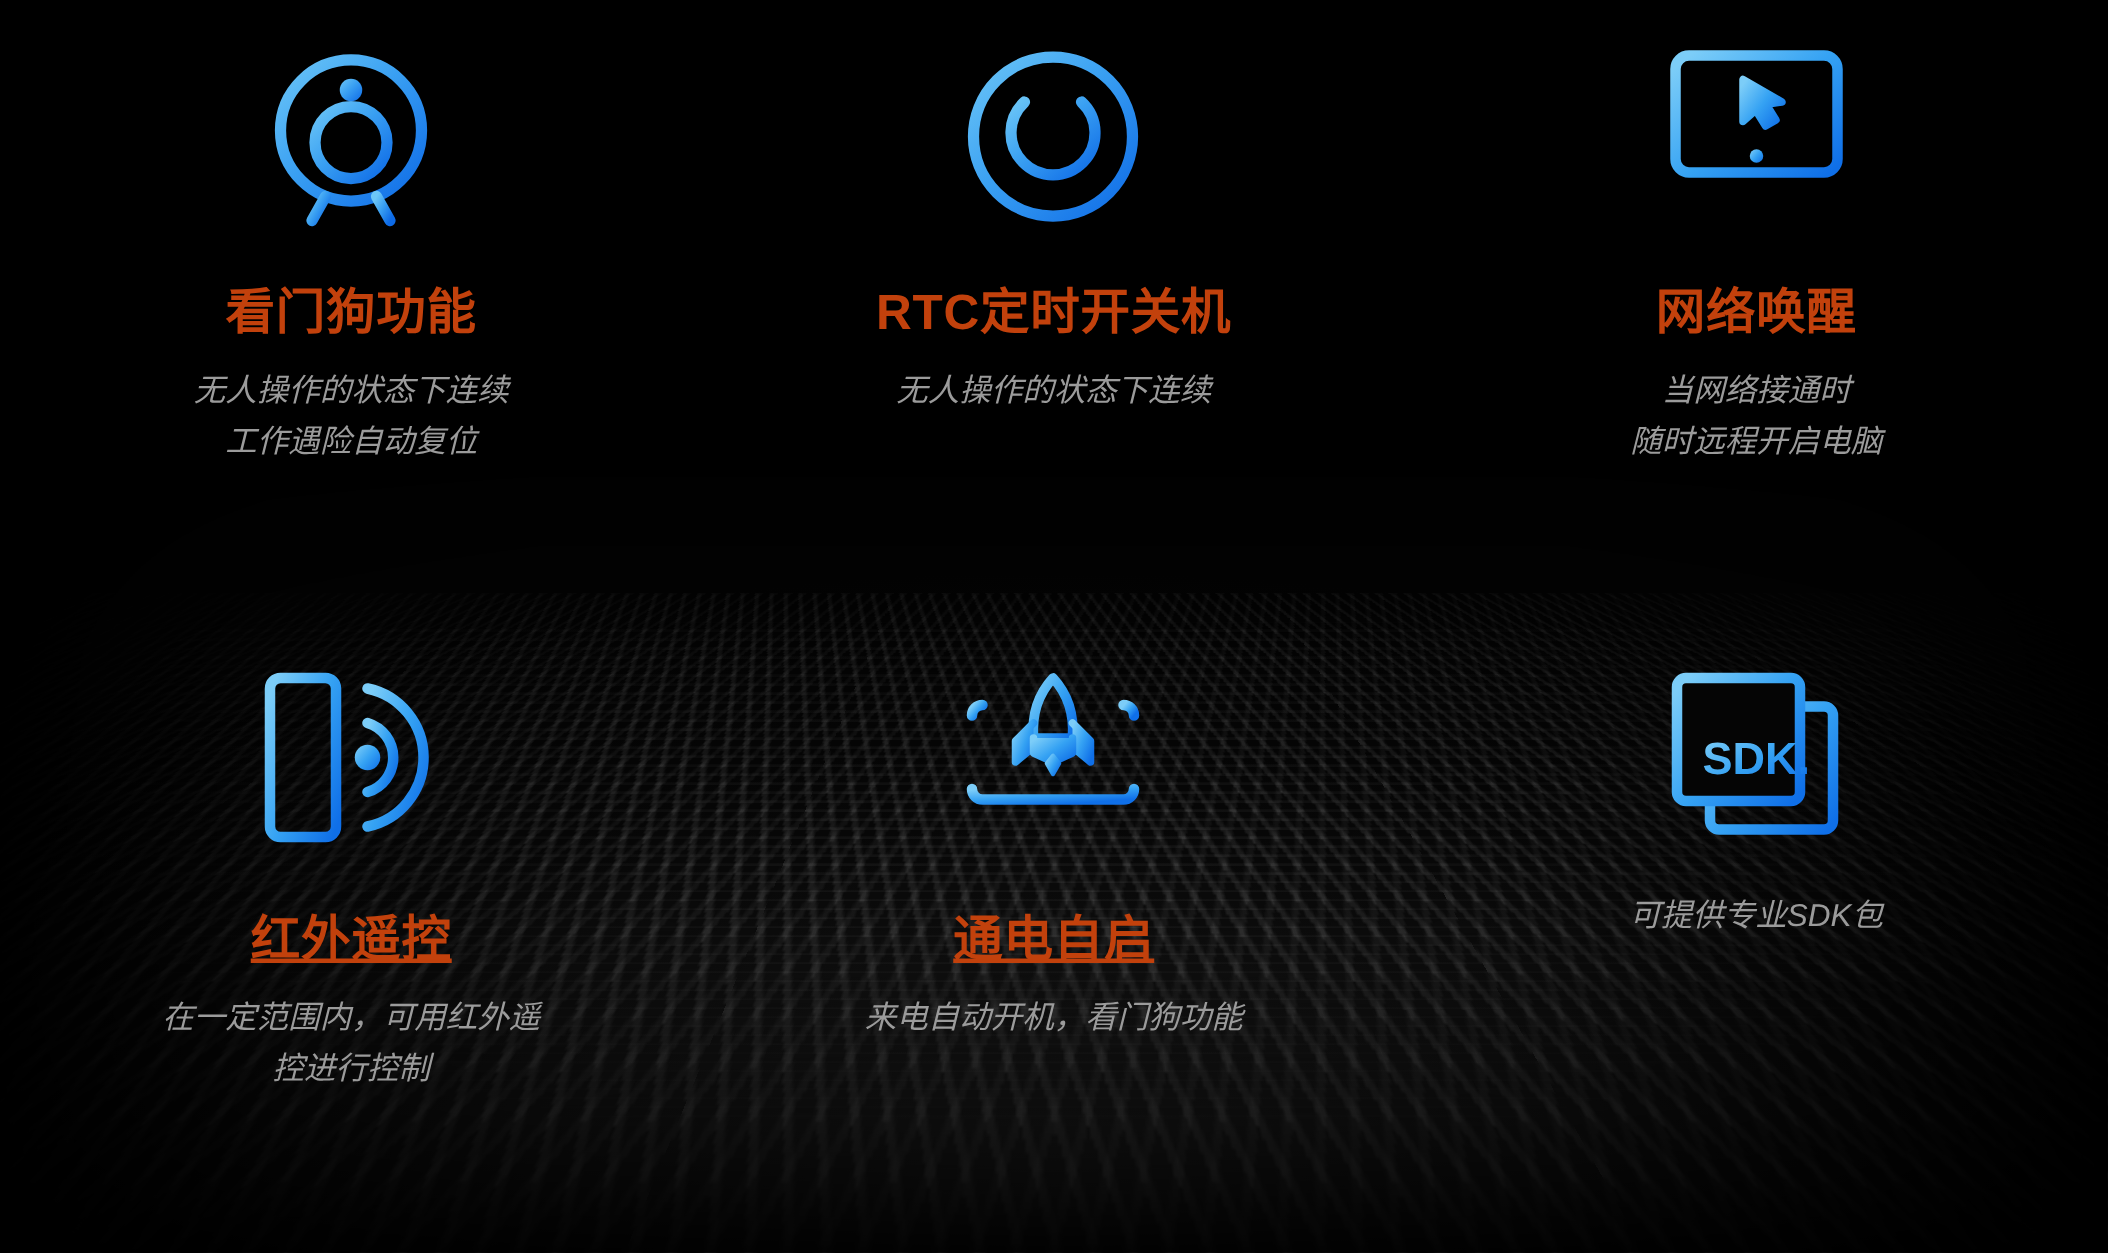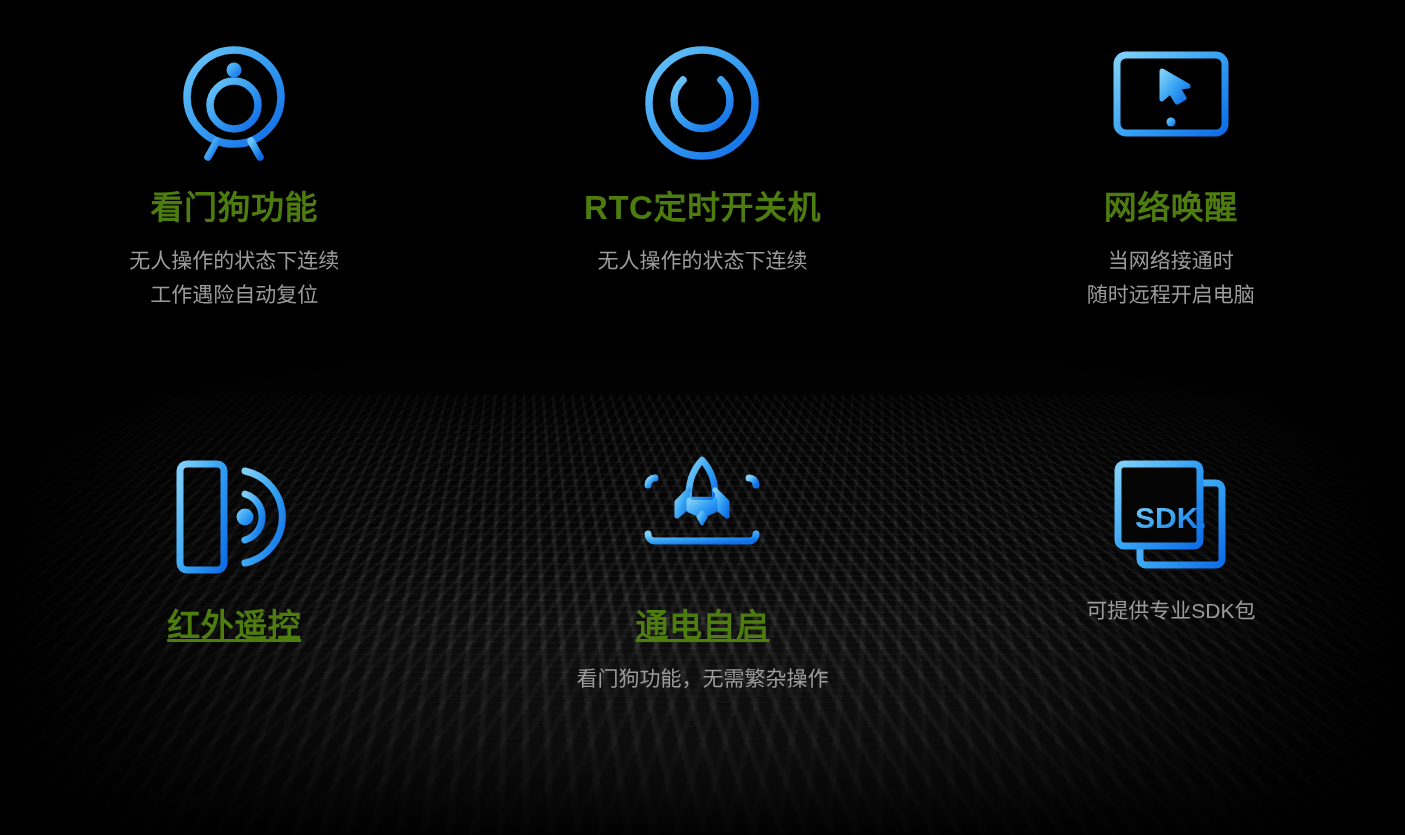--- a/index.html
+++ b/index.html
@@ -99,41 +99,42 @@
     align-items: center;
     text-align: center;
     padding-top: 32px;
   }
   .card.row2 { padding-top: 28px; }
 
   .icon-wrap {
     width: 130px;
     height: 130px;
     display: flex;
-    align-items: flex-end;
+    align-items: flex-start;
     justify-content: center;
   }
   .icon-wrap svg { display: block; overflow: visible; }
 
   .card-title {
     margin-top: 28px;
     font-size: 33px;
     font-weight: bold;
-    color: #4d7c0f;
+    color: #c2410c;
     letter-spacing: 0.5px;
     line-height: 1.1;
   }
   .card.row2 .card-title { margin-top: 32px; text-decoration: underline; }
 
   .card-desc {
     margin-top: 18px;
     font-size: 21px;
     font-weight: normal;
     color: #9b9b9b;
     line-height: 1.62;
+    font-style: italic;
   }
   .card-desc .line { display: block; }
 </style>
 </head>
 <body>
 
 <div id="page">
 
   <div class="bg-base"></div>
   <div class="bg-floor"></div>
@@ -212,20 +213,24 @@
         <svg width="118" height="118" viewBox="0 0 118 118" fill="none" stroke="url(#ico-grad2)" stroke-width="7" stroke-linecap="round" stroke-linejoin="round">
           <rect x="5" y="6" width="44" height="106" rx="7"></rect>
           <path d="M5 30 L49 30"></path>
           <path d="M23 62 L23 97"></path>
           <circle cx="70" cy="59" r="8.5" fill="url(#ico-grad2)" stroke="none"></circle>
           <path d="M70 36 A24 24 0 0 1 70 82"></path>
           <path d="M70 13 A47 47 0 0 1 70 105"></path>
         </svg>
       </div>
       <div class="card-title">红外遥控</div>
+      <div class="card-desc">
+        <span class="line">在一定范围内，可用红外遥</span>
+        <span class="line">控进行控制</span>
+      </div>
     </div>
 
     <div class="card row2">
       <div class="icon-wrap">
         <svg width="122" height="122" viewBox="0 0 122 122" fill="none" stroke="url(#ico-grad2)" stroke-width="7" stroke-linecap="round" stroke-linejoin="round">
           <path d="M14 24 L40 24"></path>
           <path d="M82 24 L108 24"></path>
           <path d="M7 31 A7 7 0 0 1 14 24"></path>
           <path d="M108 24 A7 7 0 0 1 115 31"></path>
           <path d="M7 31 L7 80"></path>
@@ -239,21 +244,21 @@
 
           <path d="M48 36 L36 48 L36 62 L48 52" fill="url(#ico-grad2)" stroke="url(#ico-grad2)" stroke-width="5"></path>
           <path d="M74 36 L86 48 L86 62 L74 52" fill="url(#ico-grad2)" stroke="url(#ico-grad2)" stroke-width="5"></path>
 
           <path d="M48 46 L48 56 L61 62 L74 56 L74 46" fill="url(#ico-grad2)" stroke="url(#ico-grad2)" stroke-width="5"></path>
           <path d="M61 58 L57 63 L61 70 L65 63 Z" fill="url(#ico-grad2)" stroke="url(#ico-grad2)" stroke-width="3"></path>
         </svg>
       </div>
       <div class="card-title">通电自启</div>
       <div class="card-desc">
-        <span class="line">看门狗功能，无需繁杂操作</span>
+        <span class="line">来电自动开机，看门狗功能</span>
       </div>
     </div>
 
     <div class="card row2">
       <div class="icon-wrap">
         <svg width="118" height="118" viewBox="0 0 118 118" fill="none" stroke="url(#ico-grad2)" stroke-width="7" stroke-linecap="round" stroke-linejoin="round">
 
           <path d="M28 25 L104 25 A6 6 0 0 1 110 31 L110 101 A6 6 0 0 1 104 107 L34 107 A6 6 0 0 1 28 101 Z"></path>
 
           <rect x="6" y="6" width="82" height="82" rx="6" fill="#050505"></rect>

